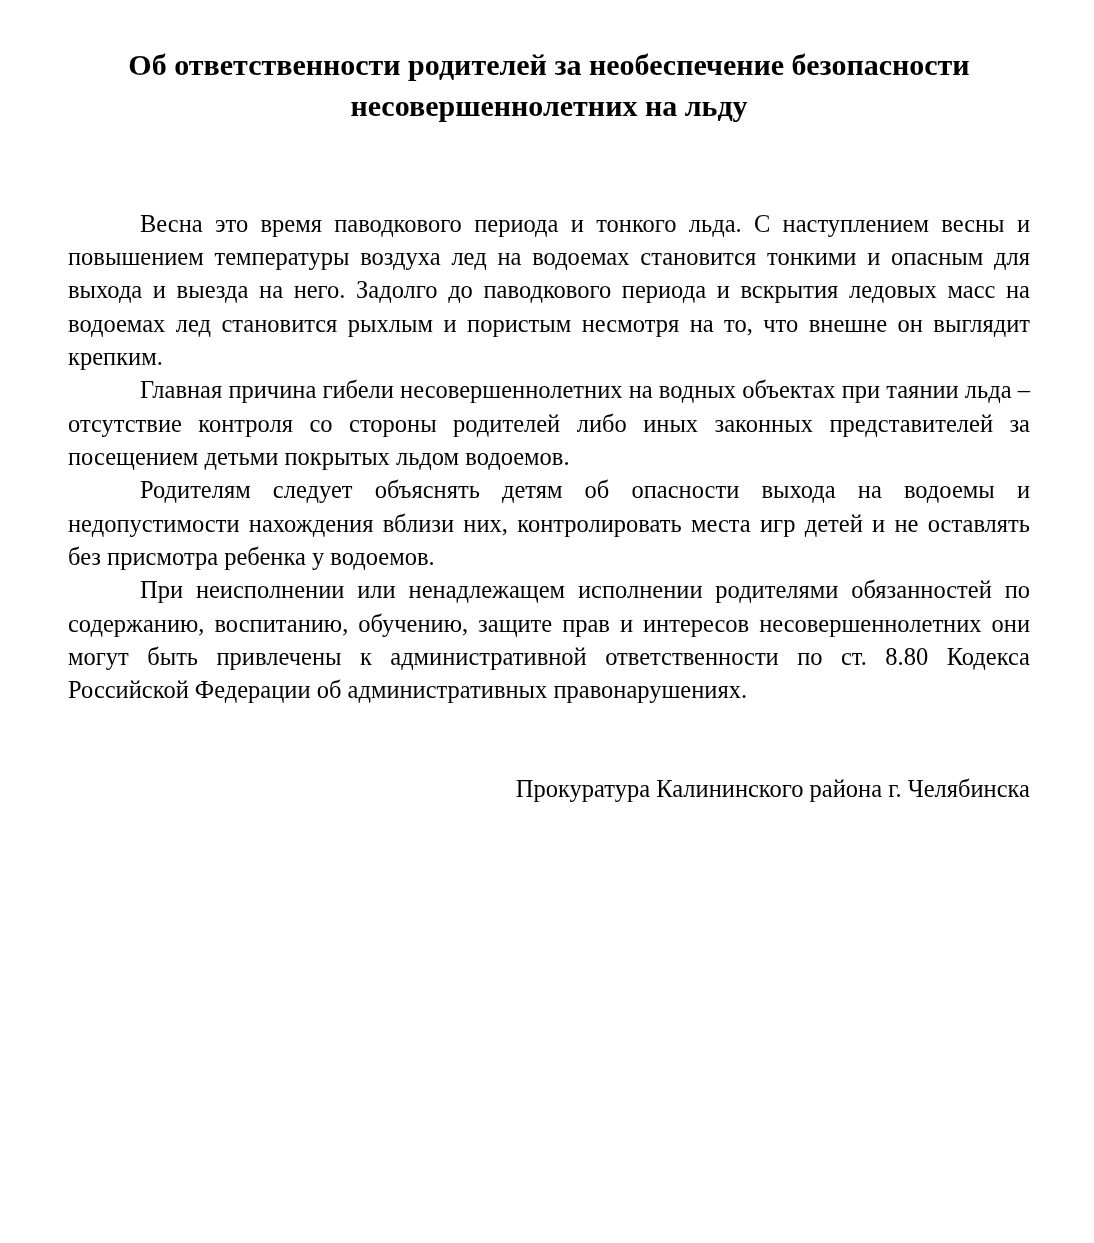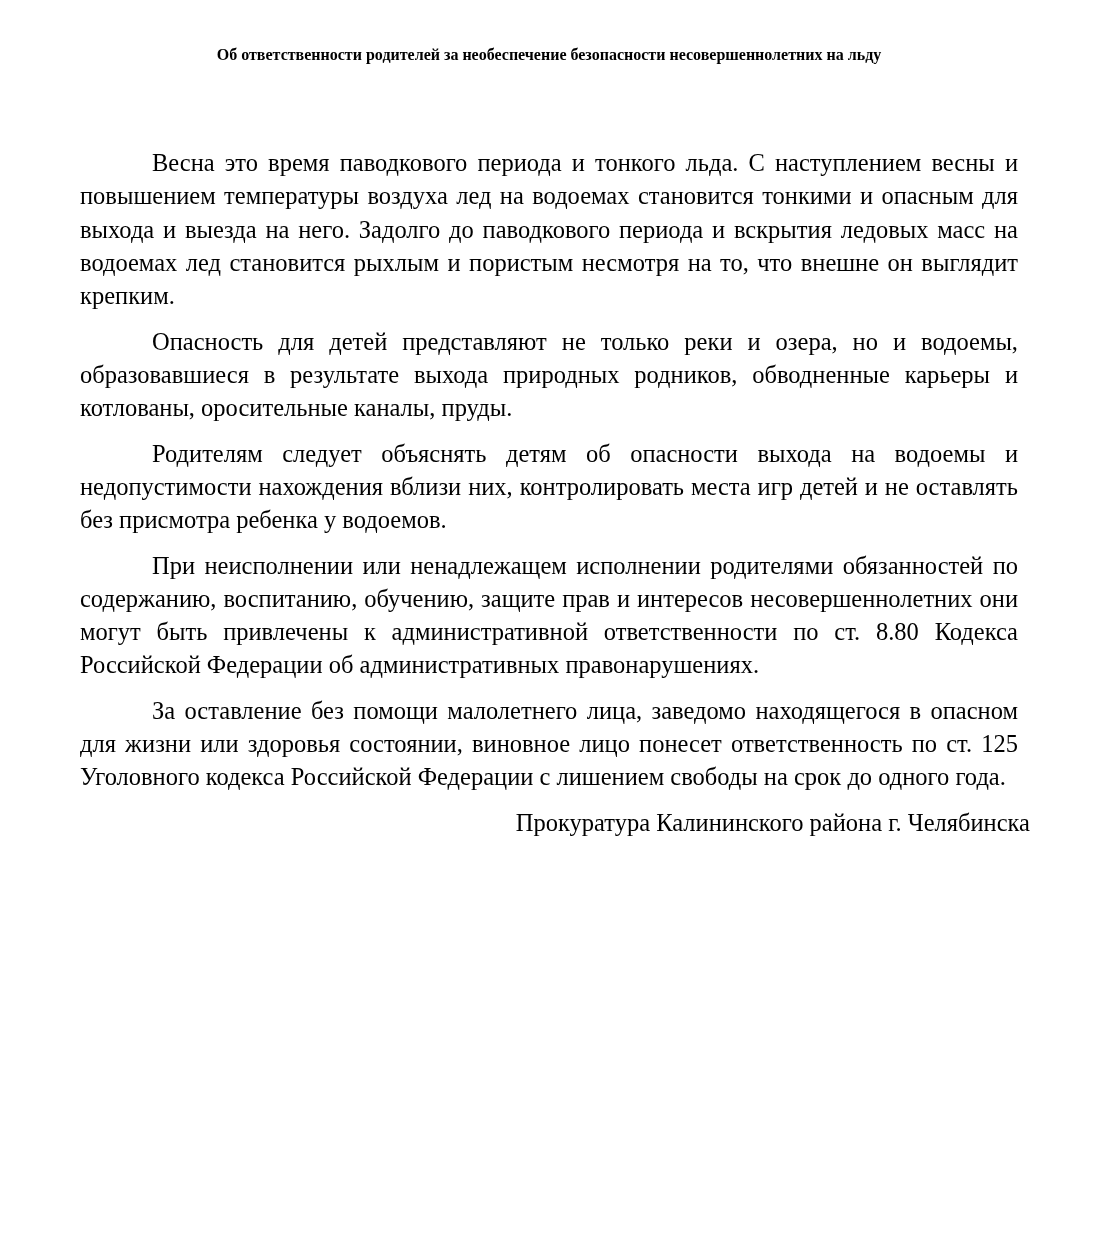--- a/index.html
+++ b/index.html
@@ -16,50 +16,50 @@
   .page {
     box-sizing: border-box;
     width: 1094px;
     height: 1243px;
     padding: 44px 64px 40px 68px;
     background: #ffffff;
     overflow: hidden;
   }
   .doc-title {
     font-weight: bold;
-    font-size: 16px;
+    font-size: 30px;
     line-height: 1.38;
     text-align: center;
     margin: 0 auto;
     max-width: 880px;
   }
   .doc-body {
     margin-top: 80px;
   }
   .doc-body p {
-    margin: 12px;
+    margin: 0;
     font-size: 24.5px;
     line-height: 1.36;
     text-align: justify;
     text-indent: 72px;
   }
   .signature {
+    margin-top: 66px;
     font-size: 24.5px;
     line-height: 1.36;
     text-align: right;
   }
 </style>
 </head>
 <body>
 
 <div class="page">
   <h1 class="doc-title">Об ответственности родителей за необеспечение безопасности несовершеннолетних на льду</h1>
 
   <div class="doc-body">
     <p>Весна это время паводкового периода и тонкого льда. С наступлением весны и повышением температуры воздуха лед на водоемах становится тонкими и опасным для выхода и выезда на него. Задолго до паводкового периода и вскрытия ледовых масс на водоемах лед становится рыхлым и пористым несмотря на то, что внешне он выглядит крепким.</p>
-    <p>Опасность для детей представляют не только реки и озера, но и водоемы, образовавшиеся в результате выхода природных родников, обводненные карьеры и котлованы, оросительные каналы, пруды.</p>
+    <p>Главная причина гибели несовершеннолетних на водных объектах при таянии льда – отсутствие контроля со стороны родителей либо иных законных представителей за посещением детьми покрытых льдом водоемов.</p>
     <p>Родителям следует объяснять детям об опасности выхода на водоемы и недопустимости нахождения вблизи них, контролировать места игр детей и не оставлять без присмотра ребенка у водоемов.</p>
     <p>При неисполнении или ненадлежащем исполнении родителями обязанностей по содержанию, воспитанию, обучению, защите прав и интересов несовершеннолетних они могут быть привлечены к административной ответственности по ст. 8.80 Кодекса Российской Федерации об административных правонарушениях.</p>
-    <p>За оставление без помощи малолетнего лица, заведомо находящегося в опасном для жизни или здоровья состоянии, виновное лицо понесет ответственность по ст. 125 Уголовного кодекса Российской Федерации с лишением свободы на срок до одного года.</p>
   </div>
 
   <div class="signature">Прокуратура Калининского района г. Челябинска</div>
 </div>
 
 </body></html>

